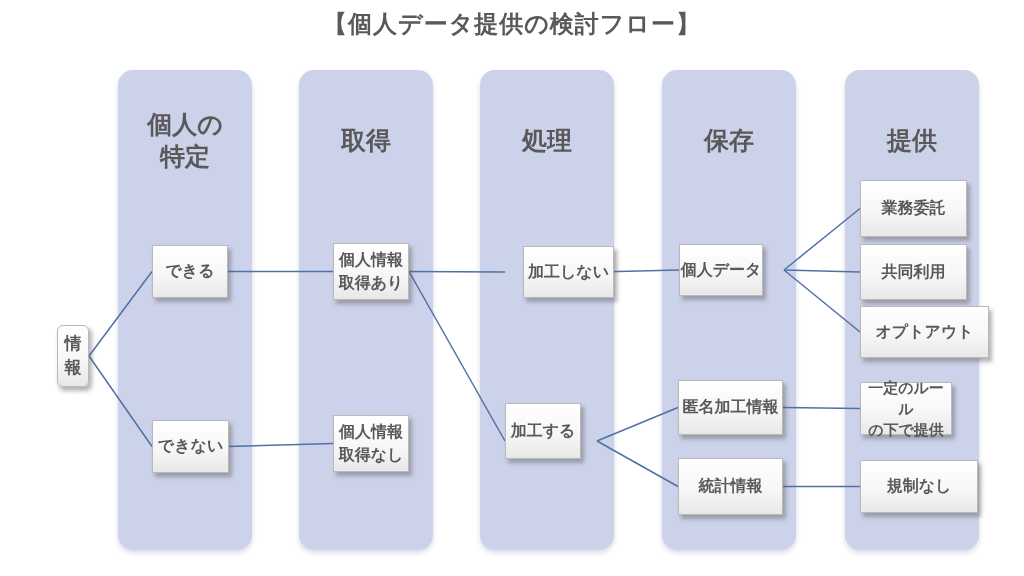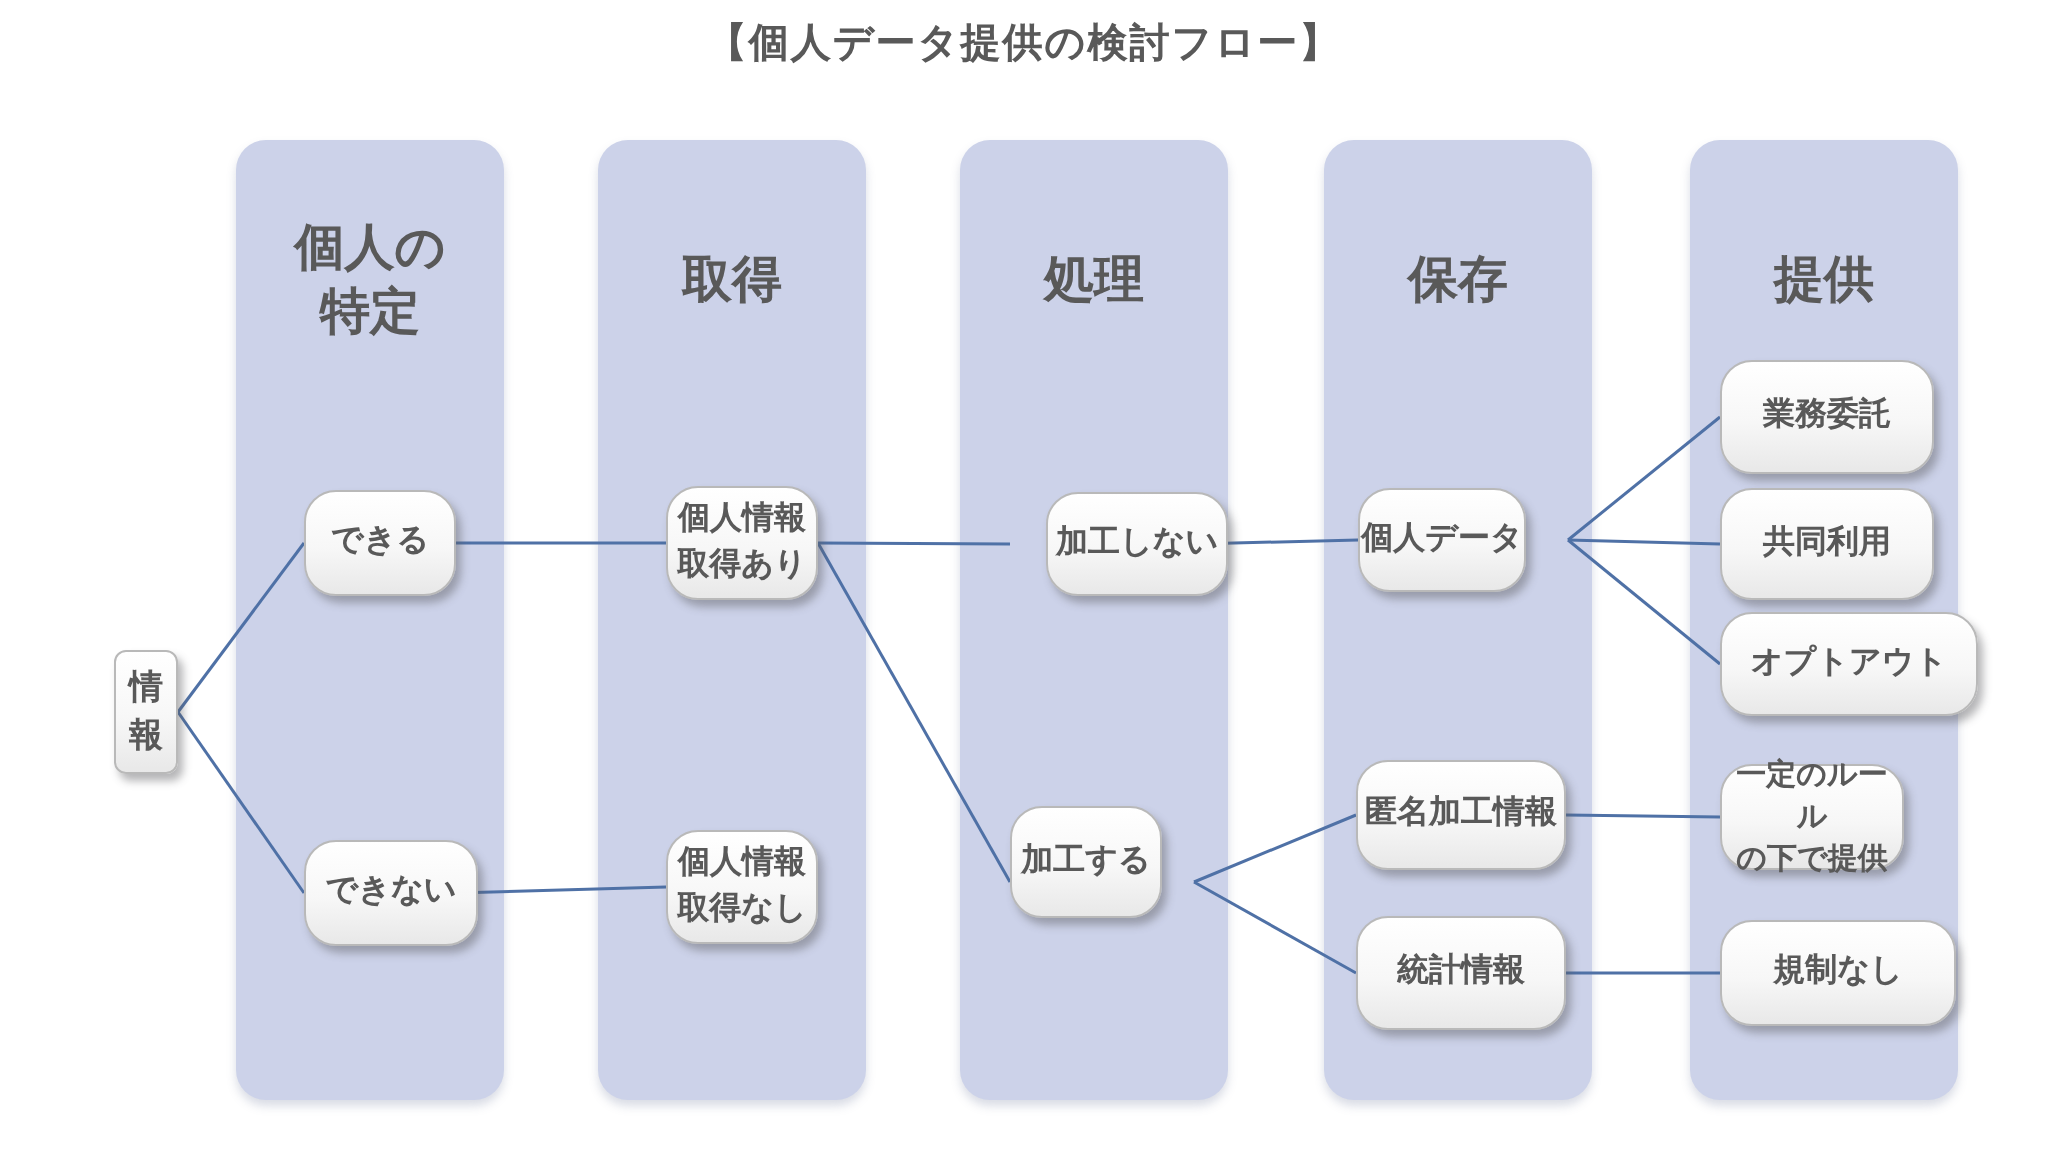--- a/index.html
+++ b/index.html
@@ -16,21 +16,21 @@
     overflow: hidden;
     color: var(--text, #595959);
   }
   .title {
     position: absolute;
     top: 8px;
     left: 0;
     width: 100%;
     margin: 0;
     text-align: center;
-    font-size: 20px;
+    font-size: 24px;
     font-weight: bold;
     color: var(--text, #595959);
     letter-spacing: 1px;
     z-index: 4;
   }
   .column {
     position: absolute;
     top: 70px;
     width: 134px;
     height: 480px;
@@ -75,21 +75,21 @@
     justify-content: center;
     text-align: center;
     box-sizing: border-box;
     font-size: 16px;
     font-weight: bold;
     line-height: 1.4;
     color: var(--text, #595959);
     white-space: pre-line;
     background: linear-gradient(to bottom, #ffffff 0%, #f7f7f7 55%, #e8e8e8 100%);
     border: 1px solid var(--node-border, #b9b9b9);
-    border-radius: 16px;
+    border-radius: 0;
     box-shadow: 2.5px 3.5px 4px rgba(90, 90, 95, 0.45);
     z-index: 3;
   }
   .node.small { font-size: 17px; }
 </style>
 </head>
 <body>
 
 <div class="canvas">
 
@@ -127,21 +127,21 @@
   </div>
   <div class="column" style="left:845px">
     <div class="column-header">提供</div>
   </div>
 
   <div class="node small" style="left:57px;top:325px;width:32px;height:62px;border-radius:6px">情
 報</div>
 
   <div class="node" style="left:152px;top:245px;width:76px;height:53px">できる</div>
 
-  <div class="node" style="left:152px;top:420px;width:87px;height:53px">できない</div>
+  <div class="node" style="left:152px;top:420px;width:77px;height:53px">できない</div>
 
   <div class="node" style="left:333px;top:243px;width:76px;height:57px">個人情報
 取得あり</div>
 
   <div class="node" style="left:333px;top:415px;width:76px;height:57px">個人情報
 取得なし</div>
 
   <div class="node" style="left:523px;top:246px;width:91px;height:52px">加工しない</div>
 
   <div class="node" style="left:505px;top:403px;width:76px;height:56px">加工する</div>

